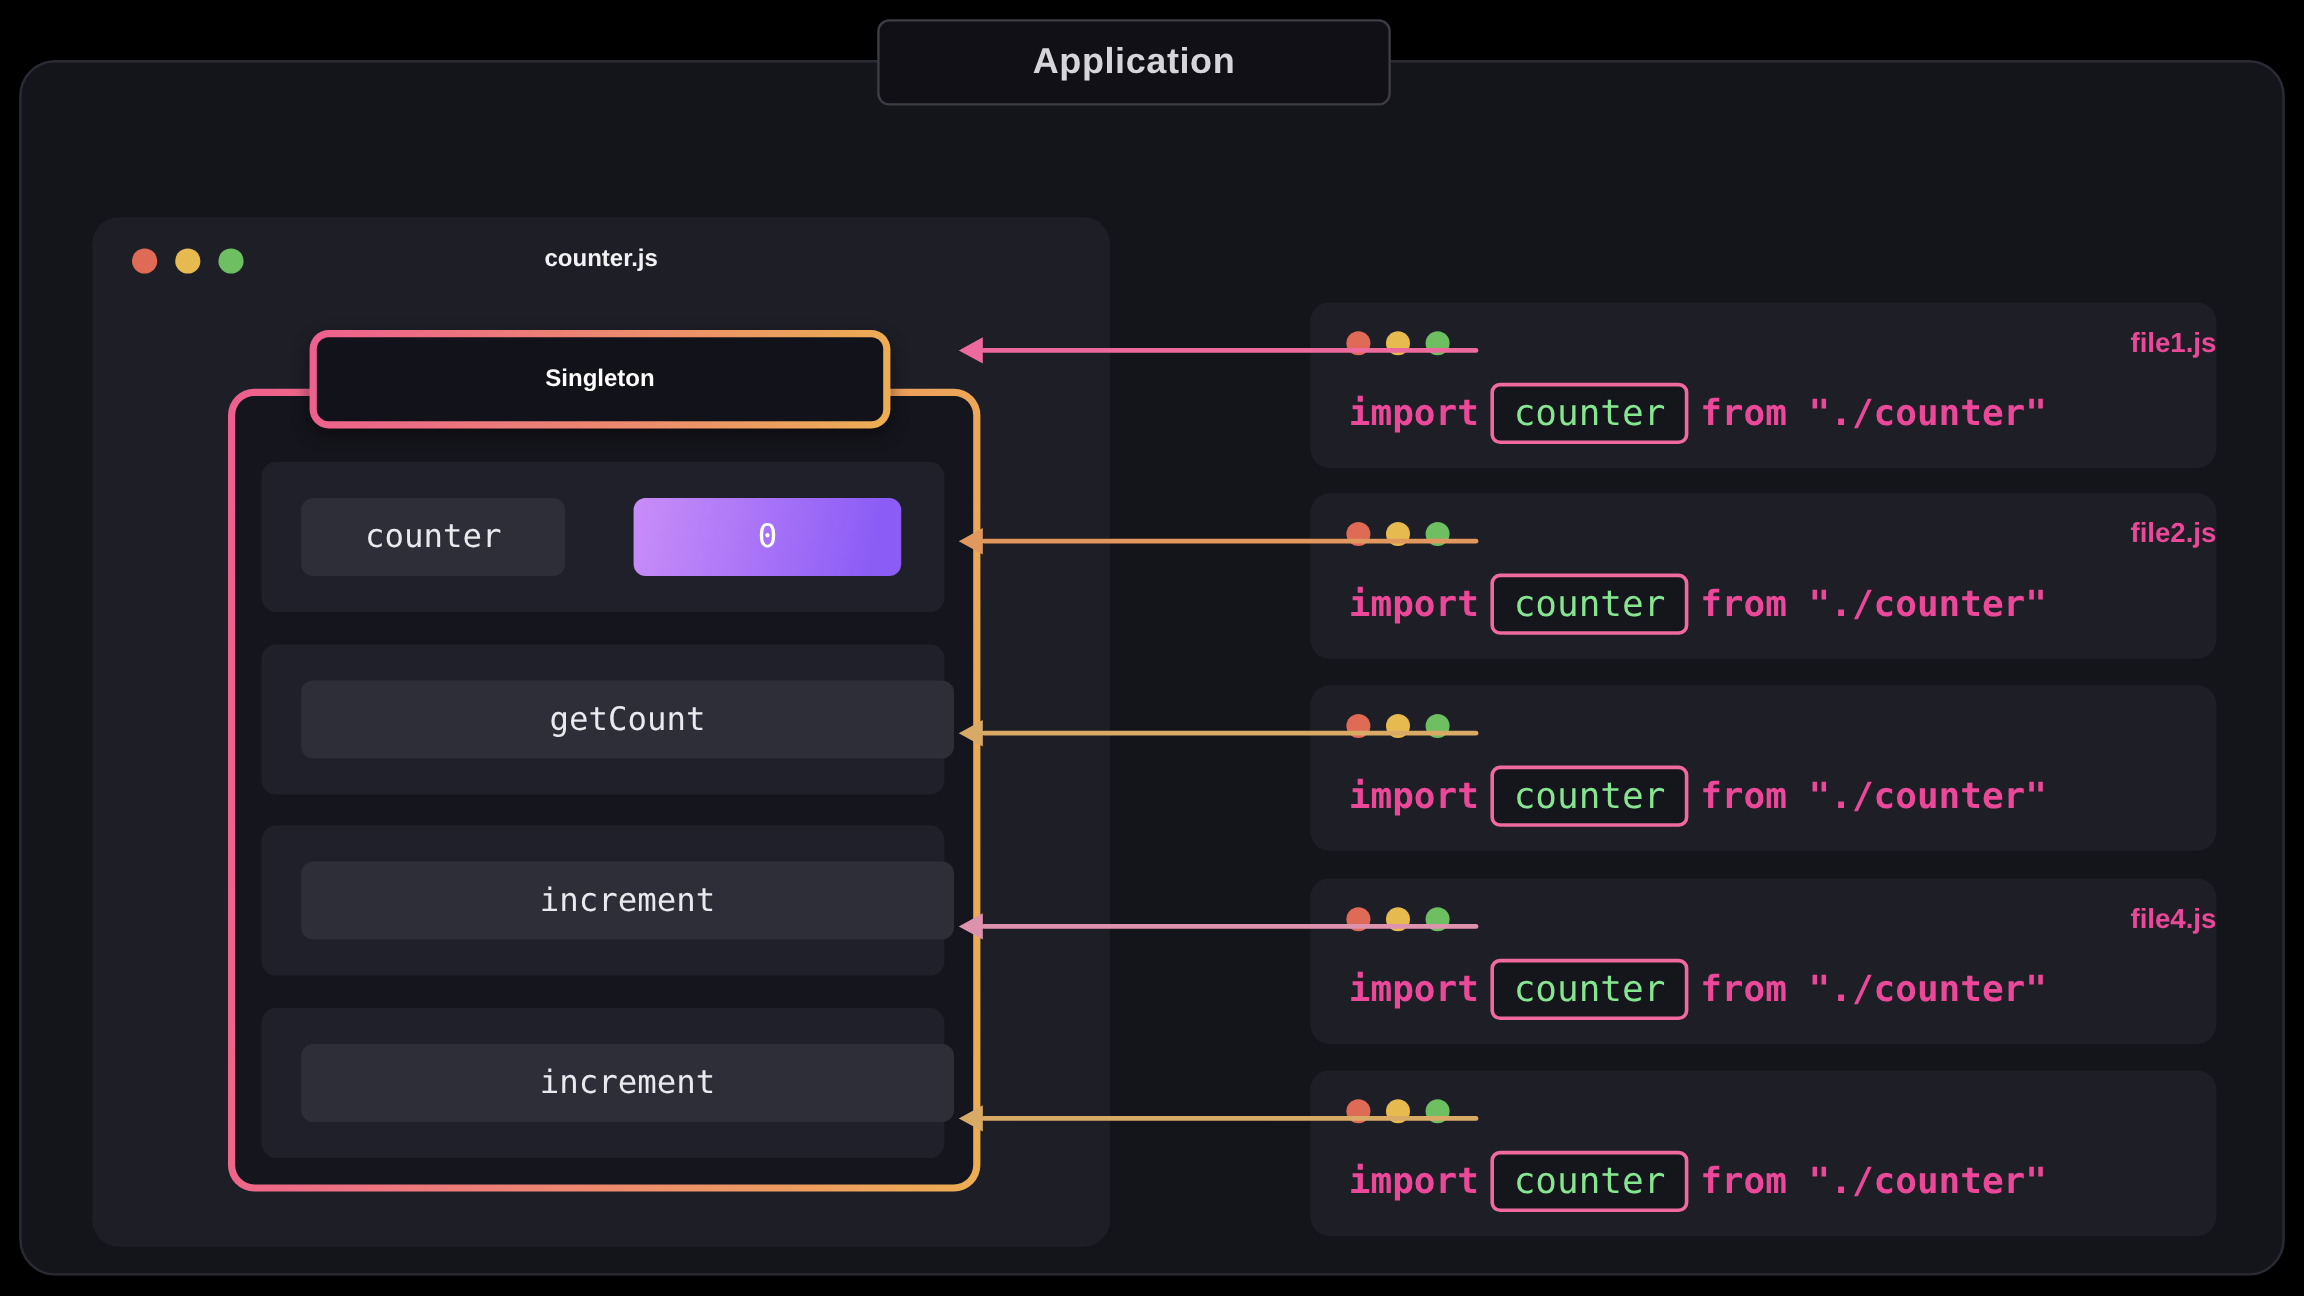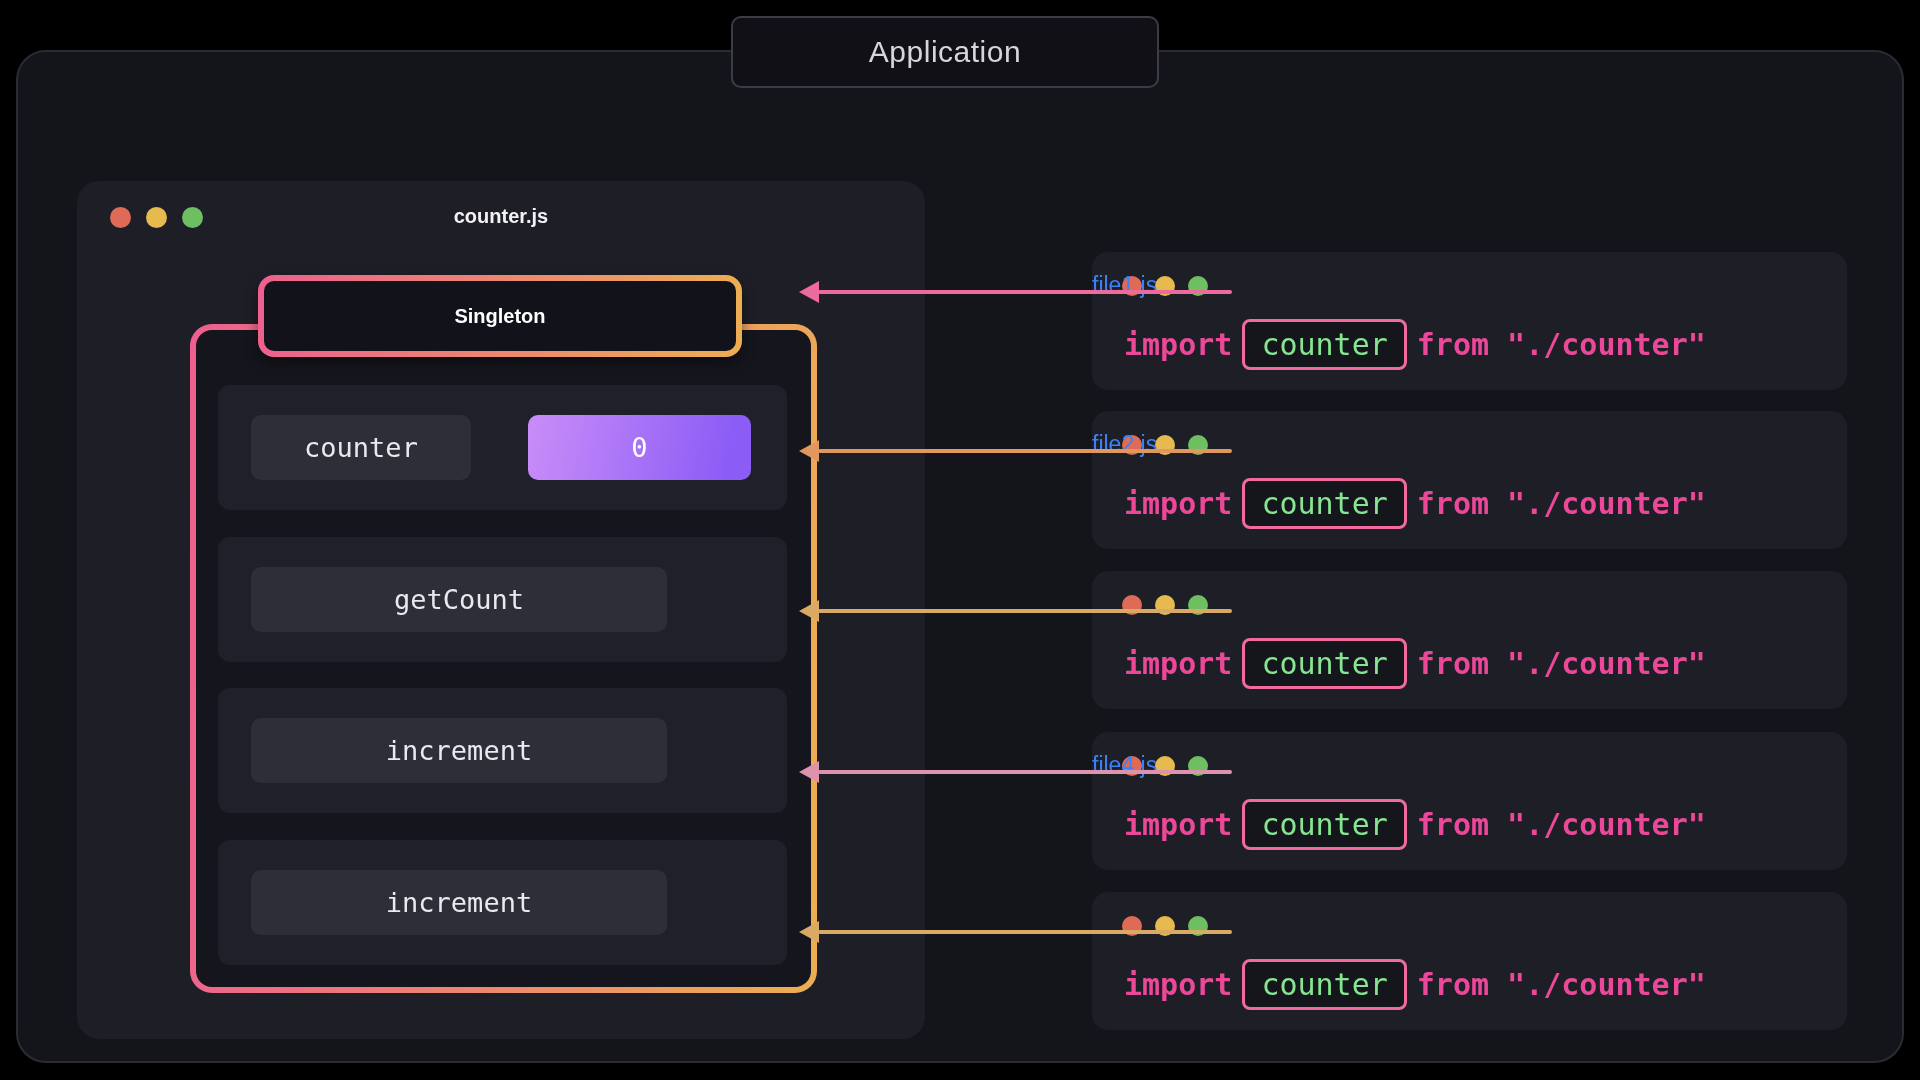--- a/index.html
+++ b/index.html
@@ -6,21 +6,21 @@
   html,body { width:1920px; height:1080px; background:#000; overflow:hidden; }
   body { position:relative; font-family:"Liberation Sans", sans-serif; }
 
   .stage { position:absolute; inset:0; }
 
   
   .app-tab {
     position:absolute; left:731px; top:16px; width:428px; height:72px;
     background:#101016; border:2px solid #3c3c45; border-radius:10px;
     display:flex; align-items:center; justify-content:center; z-index:6;
-    font-size:30px; font-weight:normal; color:#d6d6da; letter-spacing:.5px;
+    font-size:30px; font-weight:bold; color:#d6d6da; letter-spacing:.5px;
   }
 
   
   .outer {
     position:absolute; left:16px; top:50px; width:1888px; height:1013px;
     background:#14141b; border:2px solid #2b2b34; border-radius:30px;
   }
 
   
   .window {
@@ -69,33 +69,33 @@
   .row-1 { top:55px; } .row-2 { top:207px; } .row-3 { top:358px; } .row-4 { top:510px; }
 
   .chip {
     position:absolute; top:30px; height:65px; border-radius:10px;
     display:flex; align-items:center; justify-content:center;
     font-family:"DejaVu Sans Mono", monospace; font-size:27px; color:#e9e9ee;
   }
   .key-chip    { left:33px;  width:220px; background:#2e2e39; }
   .value-chip  { left:310px; width:223px; color:#fff;
                  background:linear-gradient(100deg,#c98df8 0%,#8b5cf6 90%); }
-  .method-chip { left:33px;  width:416px; background:#2e2e39; }
+  .method-chip { left:33px;  width:544px; background:#2e2e39; }
 
   
   .file-panel {
     position:absolute; left:1074px; width:755px; height:138px;
     background:#1e1e27; border-radius:16px;
   }
   .file-1 { top:200px; } .file-2 { top:359px; } .file-3 { top:519px; }
   .file-4 { top:680px; } .file-5 { top:840px; }
 
   .file-title {
-    position:absolute; top:20px; left:0; width:100%; text-align:left;
-    font-size:23px; font-weight:normal; color:#3b82f6;
+    position:absolute; top:20px; left:0; width:100%; text-align:right;
+    font-size:23px; font-weight:bold; color:#ec4899;
   }
   .code-line {
     position:absolute; left:32px; top:64px; height:56px;
     display:flex; align-items:center; gap:10px;
     font-family:"DejaVu Sans Mono", monospace; font-size:30px; white-space:pre;
   }
   .code-dim { color:#ec4899; font-weight:bold; }
   .token-box {
     position:relative; z-index:4; border:3px solid #f06a9e; border-radius:8px;
     background:#15151c; color:#86e590; padding:5px 16px;

